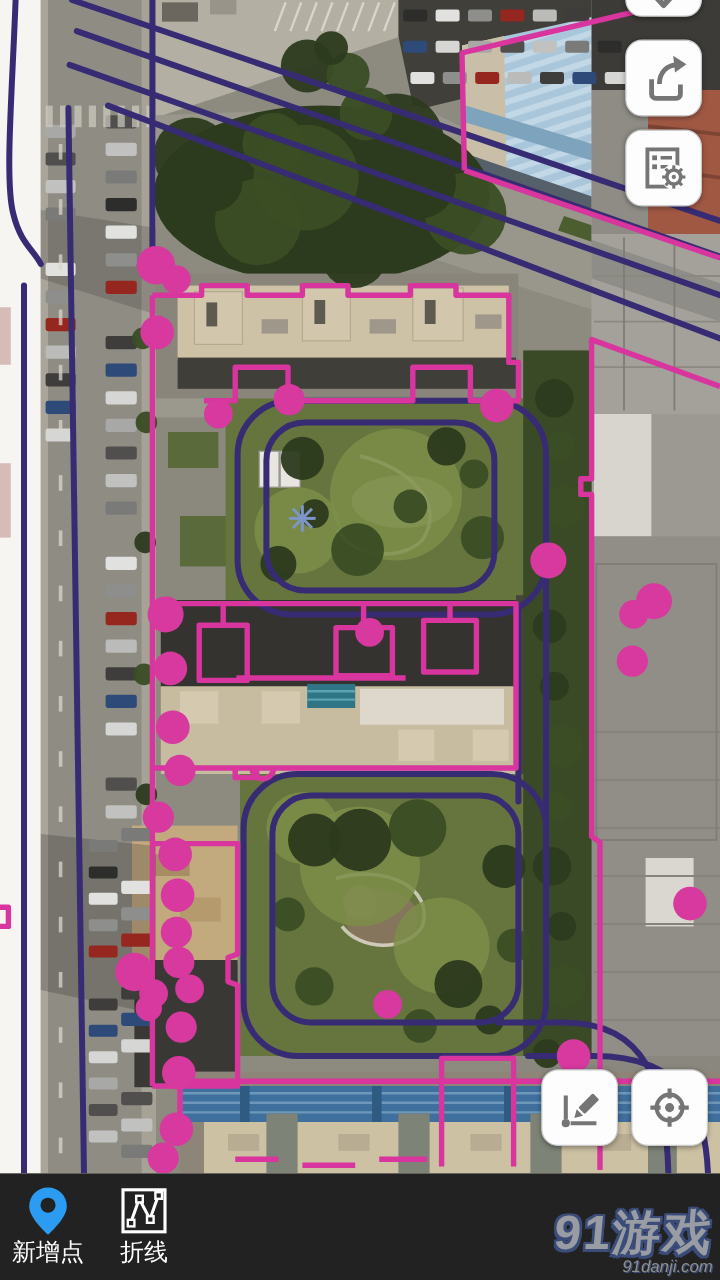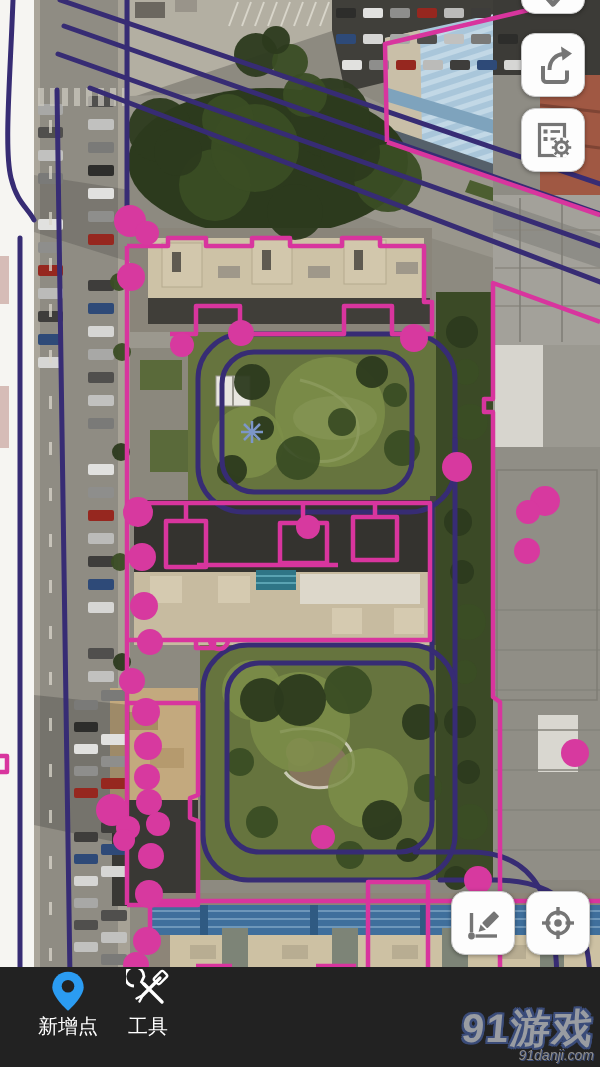--- a/index.html
+++ b/index.html
@@ -9,22 +9,22 @@
   .map{position:absolute;top:0;left:0;width:600px;height:978px;overflow:hidden;}
   .fab{position:absolute;width:64px;height:64px;border-radius:14px;background:#fdfdfd;
     border:1px solid #c9c9c9;box-shadow:0 1px 4px rgba(0,0,0,.35);display:flex;
     align-items:center;justify-content:center;padding:0;}
   .fab svg{display:block;}
   .fab-collapse{top:-52px;left:521px;height:66px;align-items:flex-end;}
   .fab-share{top:33px;left:521px;}
   .fab-settings{top:108px;left:521px;}
   .fab-draw{top:891px;left:451px;}
   .fab-locate{top:891px;left:526px;}
-  .toolbar{position:absolute;left:0;bottom:0;width:600px;height:100px;background:var(--tb-bg,#222);
-    display:flex;align-items:flex-start;padding-left:28px;}
+  .toolbar{position:absolute;left:0;bottom:0;width:600px;height:89px;background:var(--tb-bg,#222);
+    display:flex;align-items:center;}
   .titem{width:80px;display:flex;flex-direction:column;align-items:center;justify-content:flex-end;
     padding-bottom:5px;}
   .ticon{height:48px;display:flex;align-items:center;justify-content:center;}
   .tlabel{color:#fff;font-size:20px;line-height:22px;white-space:nowrap;}
   .watermark{position:absolute;right:6px;bottom:4px;text-align:right;opacity:.93;pointer-events:none;}
   .wm-title{font-size:40px;font-weight:bold;color:#a2a6ac;letter-spacing:2px;line-height:44px;
     transform:skewX(-5deg);
     text-shadow:-2px 0 0 #3d5080,2px 0 0 #3d5080,0 -2px 0 #3d5080,0 2px 0 #3d5080,
       -2px -2px 0 #3d5080,2px 2px 0 #3d5080,-2px 2px 0 #3d5080,2px -2px 0 #3d5080;}
   .wm-domain{font-size:14px;color:#979797;margin-top:-3px;text-shadow:1px 1px 0 #3d5080;font-style:italic;}
@@ -494,28 +494,31 @@
         <svg width="46" height="46" viewBox="0 0 44 44">
           <path d="M22,3.5 C13.5,3.5 7,10 7,18.5 C7,28 22,41 22,41 C22,41 37,28 37,18.5 C37,10 30.5,3.5 22,3.5 Z" fill="var(--blue,#2b9cf2)"></path>
           <circle cx="22" cy="17.5" r="6" fill="var(--tb-bg,#222)"></circle>
         </svg>
       </span>
       <span class="tlabel">新增点</span>
     </div>
     <div class="titem">
       <span class="ticon">
         <svg width="44" height="44" viewBox="0 0 44 44">
-          <path d="M8,17 A9.5,9.5 0 1 1 18,7.5 L15.5,13 L21,18.5" fill="none" stroke="#fff" stroke-width="2.8"></path>
-          <line x1="18" y1="15" x2="36" y2="33" stroke="#fff" stroke-width="3.4" stroke-linecap="round"></line>
-          <rect x="30.5" y="2" width="8" height="13" rx="2" fill="none" stroke="#fff" stroke-width="2.4" transform="rotate(45 34.5 8.5)"></rect>
-          <line x1="34" y1="9" x2="17" y2="26" stroke="#fff" stroke-width="3.2" stroke-linecap="round"></line>
-          <path d="M17,26 L10.5,29.5 M17,26 L13.5,32.5" stroke="#fff" stroke-width="2.4" stroke-linecap="round"></path>
+          <rect x="4.5" y="4.5" width="35" height="35" fill="none" stroke="#fff" stroke-width="2.6"></rect>
+          <path d="M11,32 L18,12 L27,29 L34,9" fill="none" stroke="#fff" stroke-width="2.6"></path>
+          <g fill="var(--tb-bg,#222)" stroke="#fff" stroke-width="2">
+            <rect x="8.5" y="29.5" width="5.5" height="5.5"></rect>
+              <rect x="15.5" y="9.5" width="5.5" height="5.5"></rect>
+            <rect x="24.5" y="26.5" width="5.5" height="5.5"></rect>
+              <rect x="31.5" y="6.5" width="5.5" height="5.5"></rect>
+          </g>
         </svg>
       </span>
-      <span class="tlabel">工具</span>
+      <span class="tlabel">折线</span>
     </div>
   </div>
 
   <div class="watermark">
     <div class="wm-title">91游戏</div>
     <div class="wm-domain">91danji.com</div>
   </div>
 </div>
 
 </body></html>

